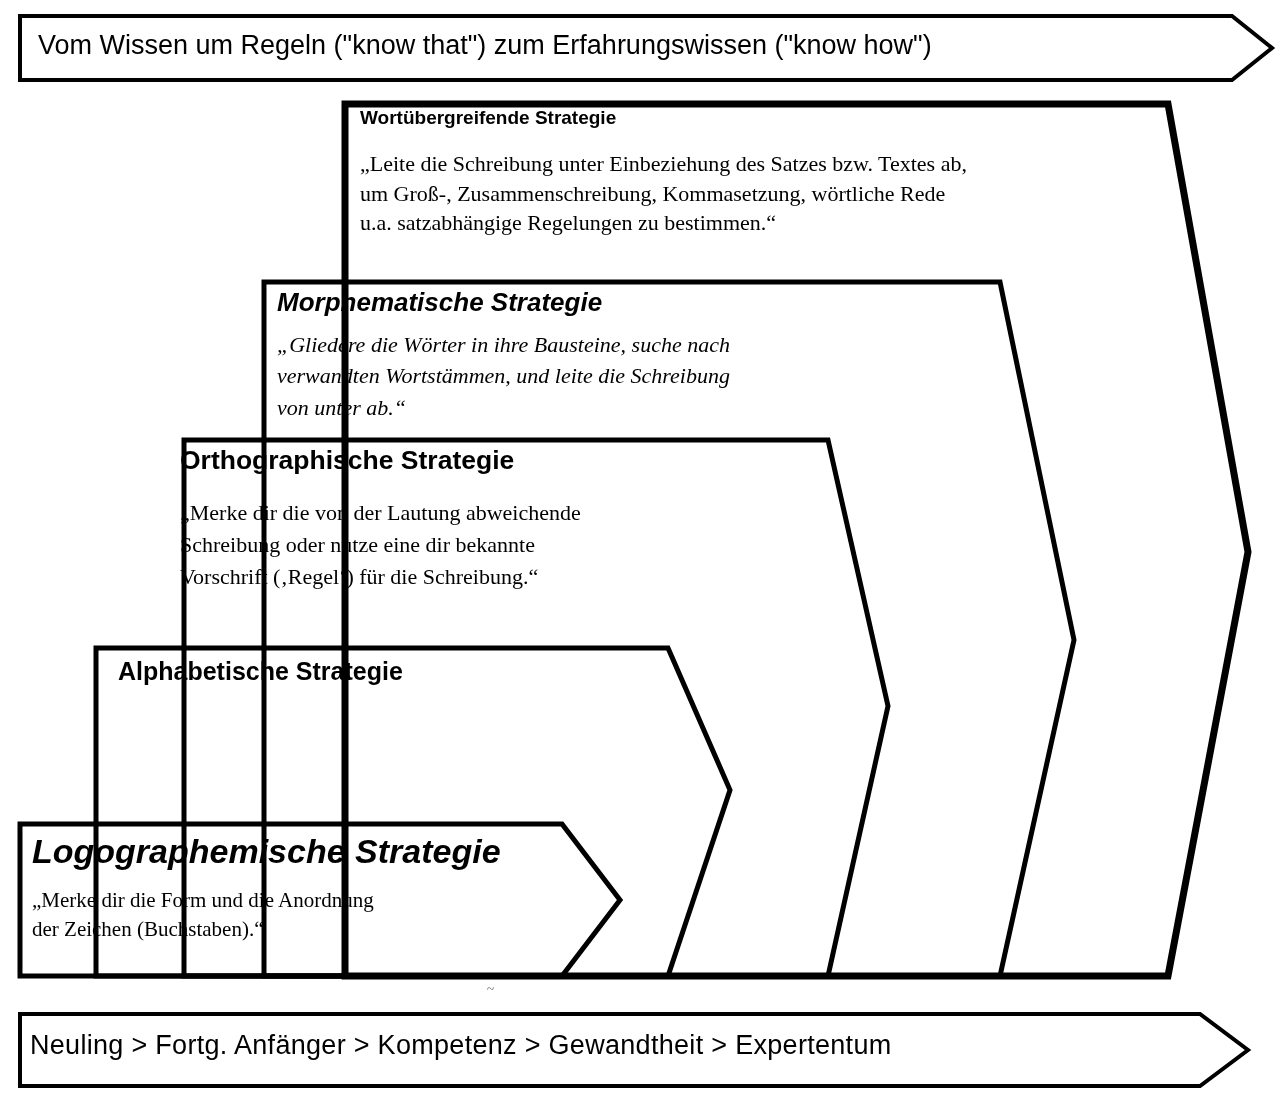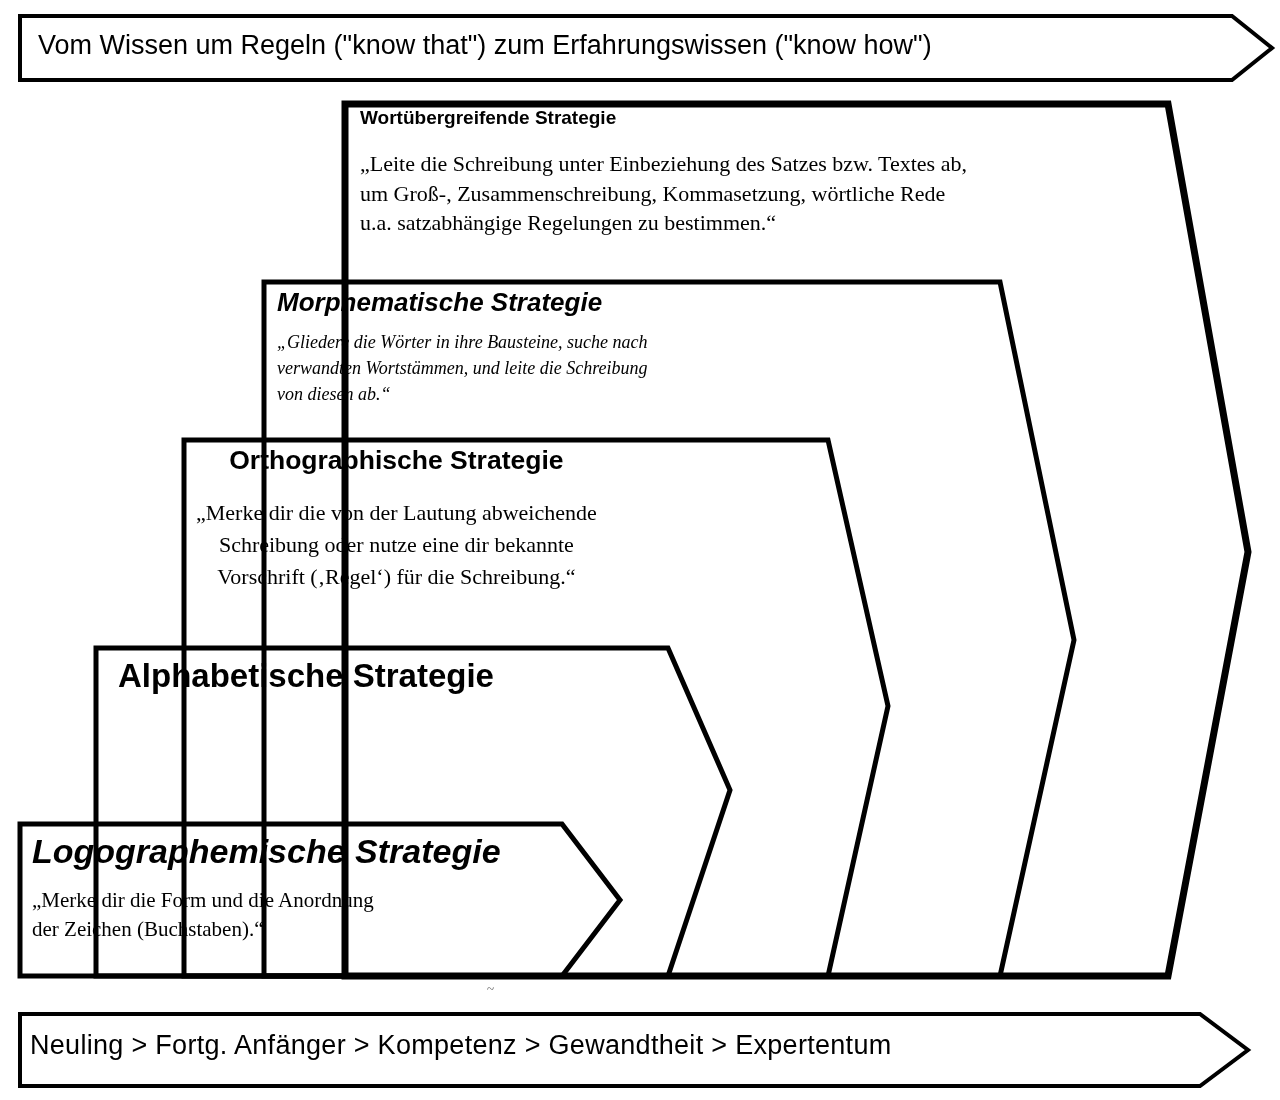--- a/index.html
+++ b/index.html
@@ -74,28 +74,28 @@
     white-space: nowrap;
   }
 
   
   #blk-4 { left: 360px; top: 108px; }
   #blk-4 .title { font-size: 19px; }
   #blk-4 .body { font-size: 22px; margin-top: 20px; }
 
   #blk-3 { left: 277px; top: 288px; font-style: italic; }
   #blk-3 .title { font-size: 26px; }
-  #blk-3 .body { font-size: 18px; margin-top: 12px; line-height: 1.45; }
+  #blk-3 .body { font-size: 22px; margin-top: 12px; line-height: 1.45; }
 
-  #blk-2 { left: 196px; top: 446px; text-align: center; }
+  #blk-2 { left: 180px; top: 446px; }
   #blk-2 .title { font-size: 26.5px; }
   #blk-2 .body { font-size: 22px; margin-top: 22px; line-height: 1.45; font-family: Liberation Serif, serif; }
 
   #blk-1 { left: 118px; top: 658px; }
-  #blk-1 .title { font-size: 33px; }
+  #blk-1 .title { font-size: 25px; }
   #blk-1 .body { font-size: 21px; margin-top: 16px; line-height: 1.35; }
 
   #blk-0 { left: 32px; top: 833px; }
   #blk-0 .title { font-size: 34px; font-style: italic; }
   #blk-0 .body { font-size: 21px; margin-top: 16px; line-height: 1.35; }
 
   .smudge {
     position: absolute;
     left: 487px;
     top: 981px;
@@ -137,21 +137,21 @@
       <div>um Groß-, Zusammenschreibung, Kommasetzung, wörtliche Rede</div>
       <div>u.a. satzabhängige Regelungen zu bestimmen.“</div>
     </div>
   </div>
 
   <div class="block" id="blk-3">
     <div class="title">Morphematische Strategie</div>
     <div class="body">
       <div>„Gliedere die Wörter in ihre Bausteine, suche nach</div>
       <div>verwandten Wortstämmen, und leite die Schreibung</div>
-      <div>von diesen ab.“</div>
+      <div>von unter ab.“</div>
     </div>
   </div>
 
   <div class="block" id="blk-2">
     <div class="title">Orthographische Strategie</div>
     <div class="body">
       <div>„Merke dir die von der Lautung abweichende</div>
       <div>Schreibung oder nutze eine dir bekannte</div>
       <div>Vorschrift (‚Regel‘) für die Schreibung.“</div>
     </div>

